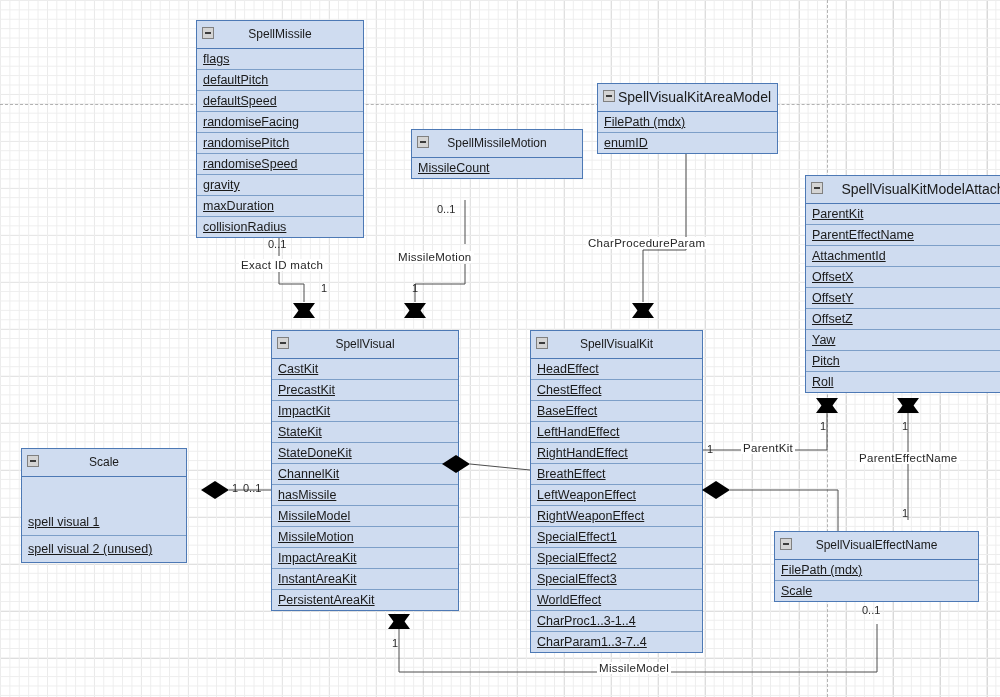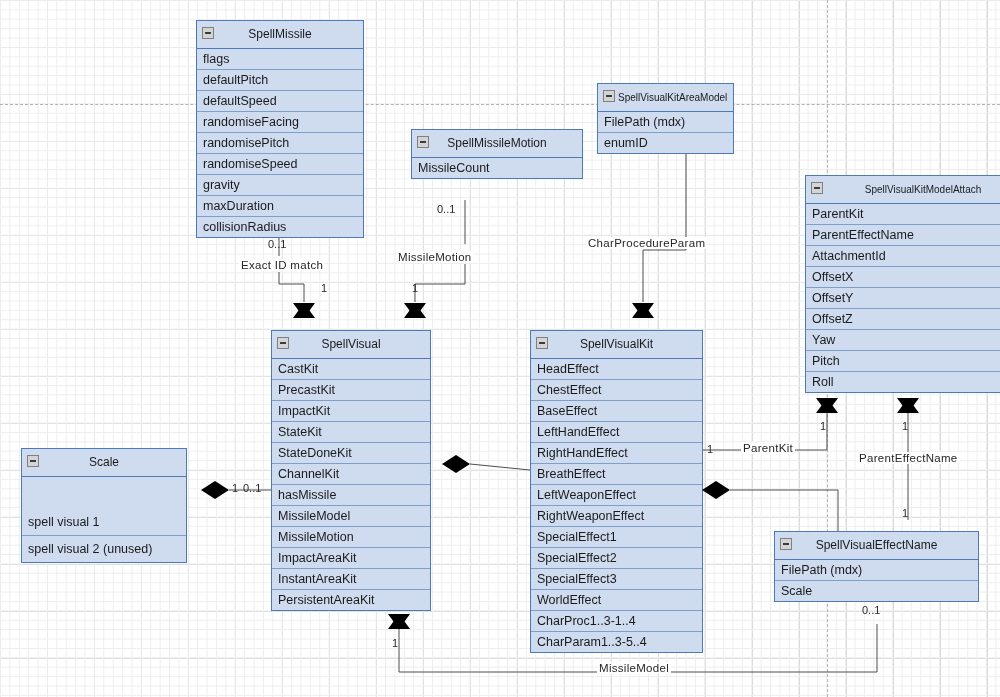--- a/index.html
+++ b/index.html
@@ -41,40 +41,41 @@
     position:relative;
     height:27px;
     line-height:27px;
     text-align:center;
     font-size:12px;
     border-bottom:1px solid #4d79b5;
     background:#cfdcf0;
     white-space:nowrap;
     overflow:hidden;
   }
-  .cls .hdr.tight{font-size:10px;}
+  .cls .hdr.tight{font-size:14px;}
   .minus{
     position:absolute;left:5px;top:6px;
     width:12px;height:12px;
     background:#d4d4d4;
     border:1px solid #808080;
     box-sizing:border-box;
   }
   .minus:after{
     content:"";position:absolute;left:2px;top:4px;
     width:6px;height:2px;background:#3c3c3c;
   }
   .cls .row{
     height:20px;
     line-height:20px;
     padding-left:6px;
     border-bottom:1px solid #7d9fc8;
     background:#cfdcf0;
     white-space:nowrap;
     overflow:hidden;
+    text-decoration:underline;
   }
   .cls .row:last-child{border-bottom:none;}
   .diamond{
     position:absolute;
     width:0;height:0;
     z-index:6;
   }
   .diamond.vert{
     border-left:11px solid transparent;
     border-right:11px solid transparent;
@@ -225,21 +226,21 @@
     <div class="row">ParentEffectName</div>
     <div class="row">AttachmentId</div>
     <div class="row">OffsetX</div>
     <div class="row">OffsetY</div>
     <div class="row">OffsetZ</div>
     <div class="row">Yaw</div>
     <div class="row">Pitch</div>
     <div class="row">Roll</div>
   </div>
 
-  <div class="cls" style="left:271px;top:330px;width:160px;">
+  <div class="cls" style="left:271px;top:330px;width:188px;">
     <div class="hdr">
       <span class="minus"></span>
       <span>SpellVisual</span>
     </div>
     <div class="row">CastKit</div>
     <div class="row">PrecastKit</div>
     <div class="row">ImpactKit</div>
     <div class="row">StateKit</div>
     <div class="row">StateDoneKit</div>
     <div class="row">ChannelKit</div>
@@ -262,21 +263,21 @@
     <div class="row">LeftHandEffect</div>
     <div class="row">RightHandEffect</div>
     <div class="row">BreathEffect</div>
     <div class="row">LeftWeaponEffect</div>
     <div class="row">RightWeaponEffect</div>
     <div class="row">SpecialEffect1</div>
     <div class="row">SpecialEffect2</div>
     <div class="row">SpecialEffect3</div>
     <div class="row">WorldEffect</div>
     <div class="row">CharProc1..3-1..4</div>
-    <div class="row">CharParam1..3-5..4</div>
+    <div class="row">CharParam1..3-7..4</div>
   </div>
 
   <div class="cls" style="left:21px;top:448px;width:166px;">
     <div class="hdr">
       <span class="minus"></span>
       <span>Scale</span>
     </div>
     <div class="row" style="height:26px;line-height:26px;margin-top:32px;">spell visual 1</div>
     <div class="row" style="height:26px;line-height:26px;">spell visual 2 (unused)</div>
   </div>

